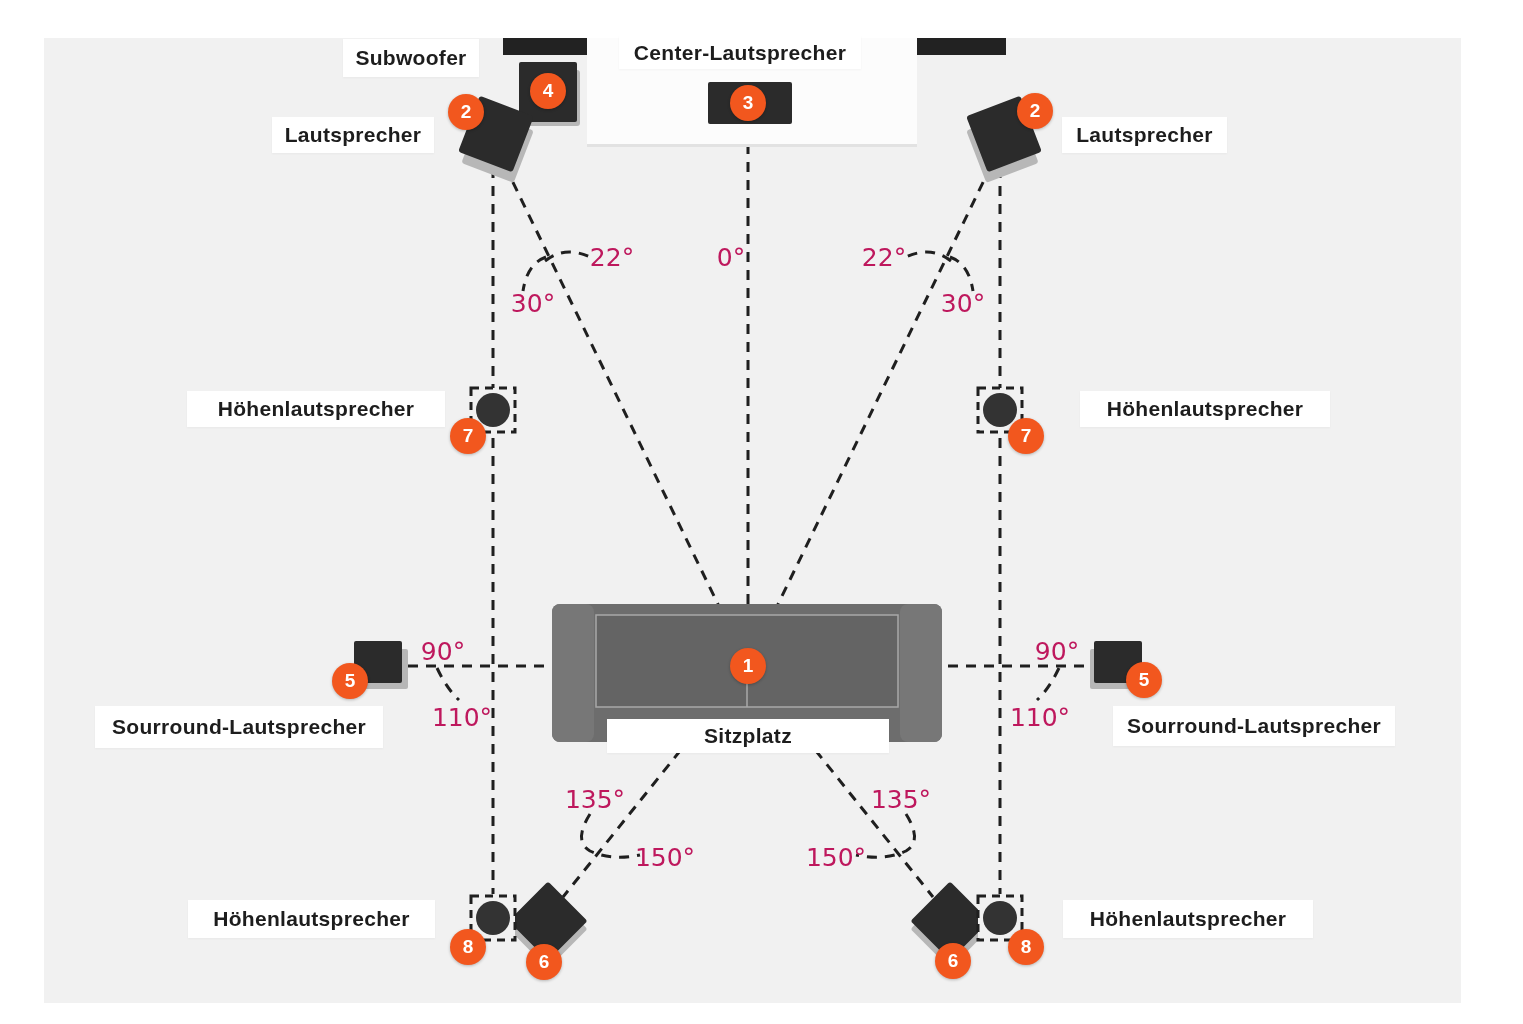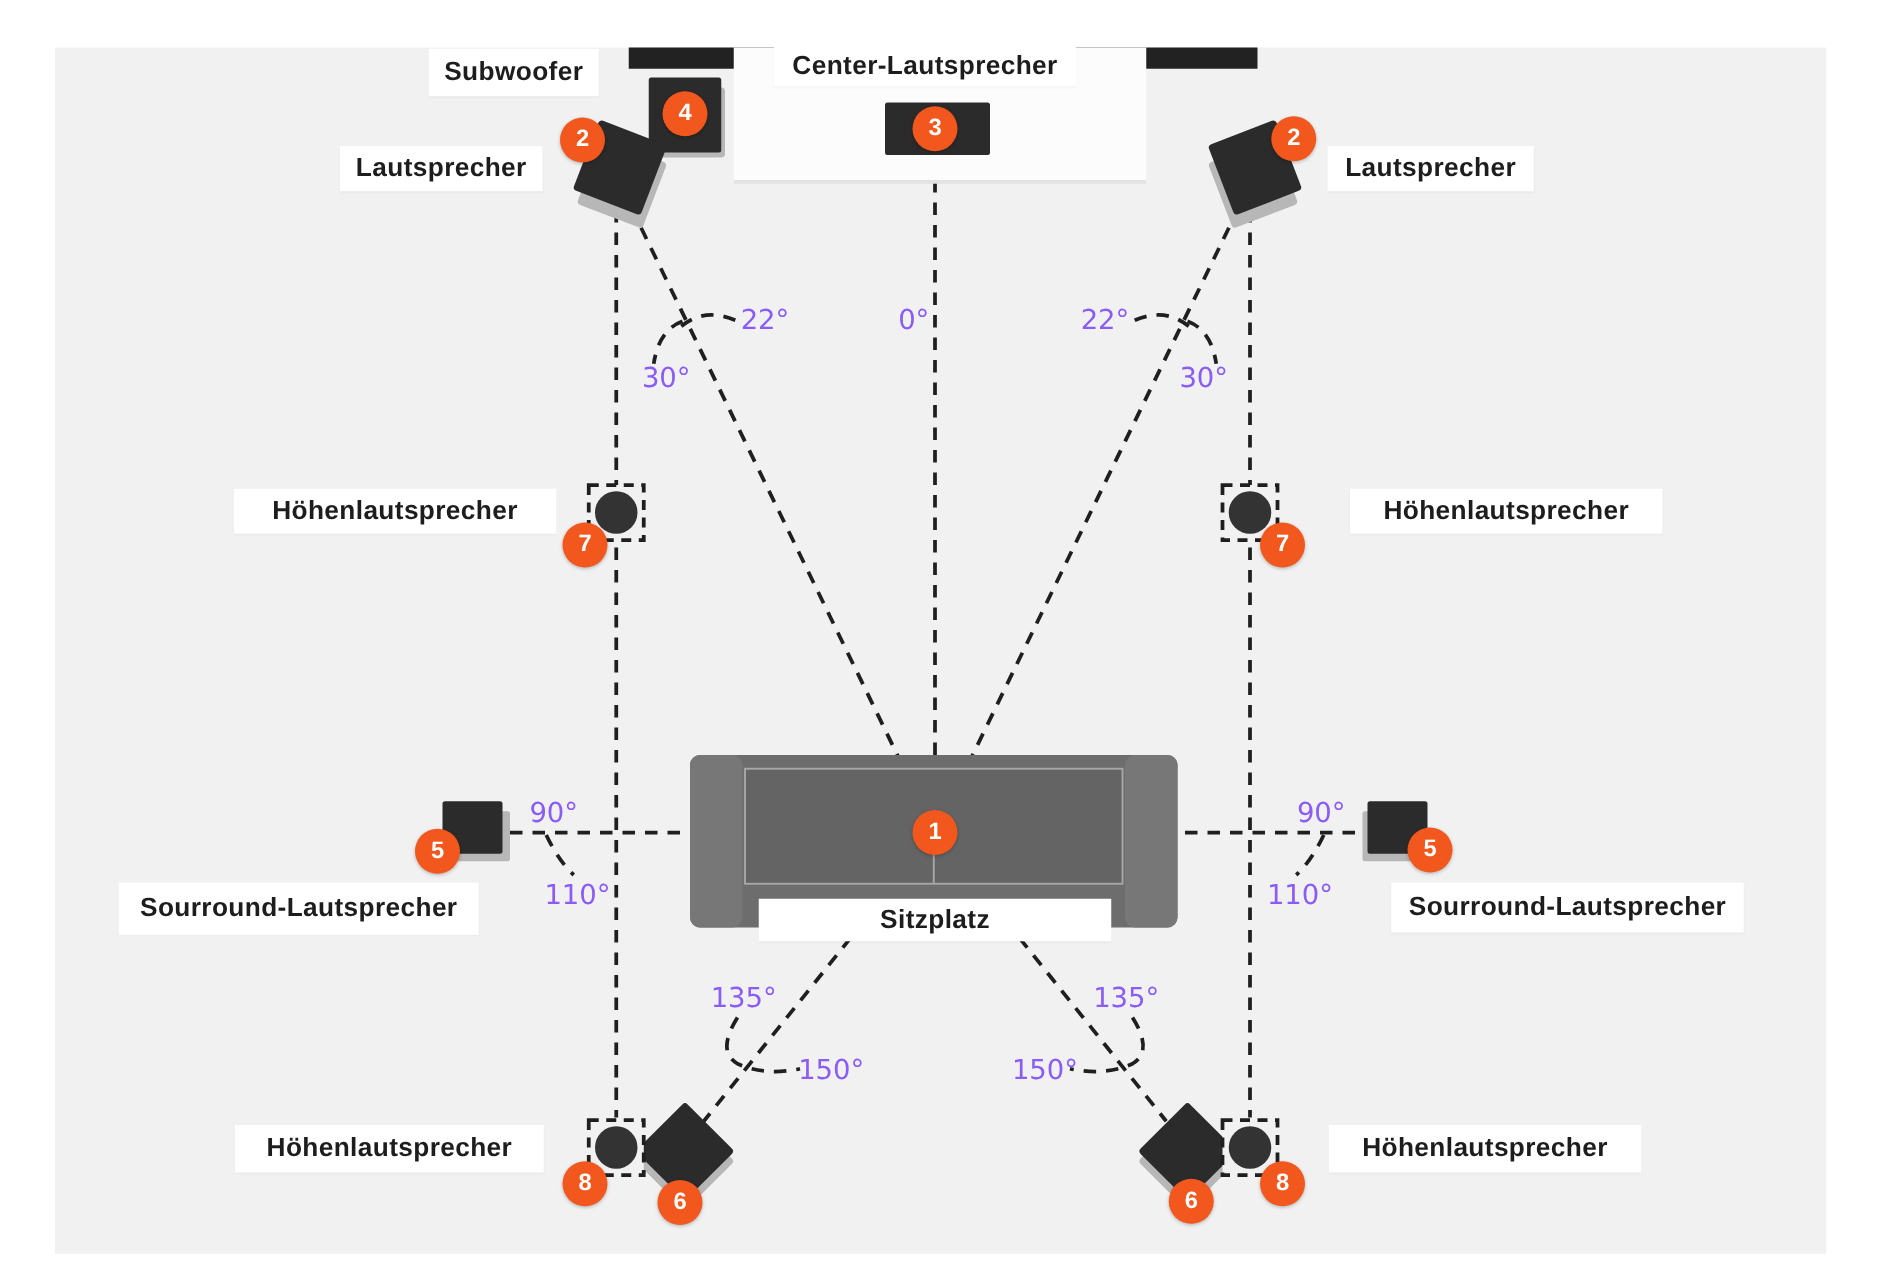--- a/index.html
+++ b/index.html
@@ -3,21 +3,21 @@
 <meta charset="utf-8">
 <style>
   html,body{margin:0;padding:0;background:#ffffff;}
   #stage{position:relative;width:1523px;height:1024px;background:#ffffff;overflow:hidden;
          font-family:"Liberation Sans",sans-serif;}
   #room{position:absolute;left:44px;top:38px;width:1417px;height:965px;background:#f1f1f1;}
   #overlay-svg{position:absolute;left:0;top:0;width:1523px;height:1024px;}
   .lbl{position:absolute;background:#ffffff;color:#1d1d1d;font-weight:bold;font-size:21px;
        letter-spacing:.3px;display:flex;align-items:center;justify-content:center;
        white-space:nowrap;box-shadow:0 1px 2px rgba(0,0,0,.04);}
-  .ang{position:absolute;transform:translate(-50%,-50%);color:#8b5cf6;font-size:22px;
+  .ang{position:absolute;transform:translate(-50%,-50%);color:#be185d;font-size:25px;
        font-family:"DejaVu Sans",sans-serif;font-weight:400;white-space:nowrap;}
   .badge{position:absolute;width:36px;height:36px;border-radius:50%;background:#f2571e;
          transform:translate(-50%,-50%);display:flex;align-items:center;justify-content:center;
          color:#ffffff;font-weight:bold;font-size:19px;box-shadow:0 1px 3px rgba(0,0,0,.25);}
 </style>
 </head>
 <body>
 
 <div id="stage">
 

